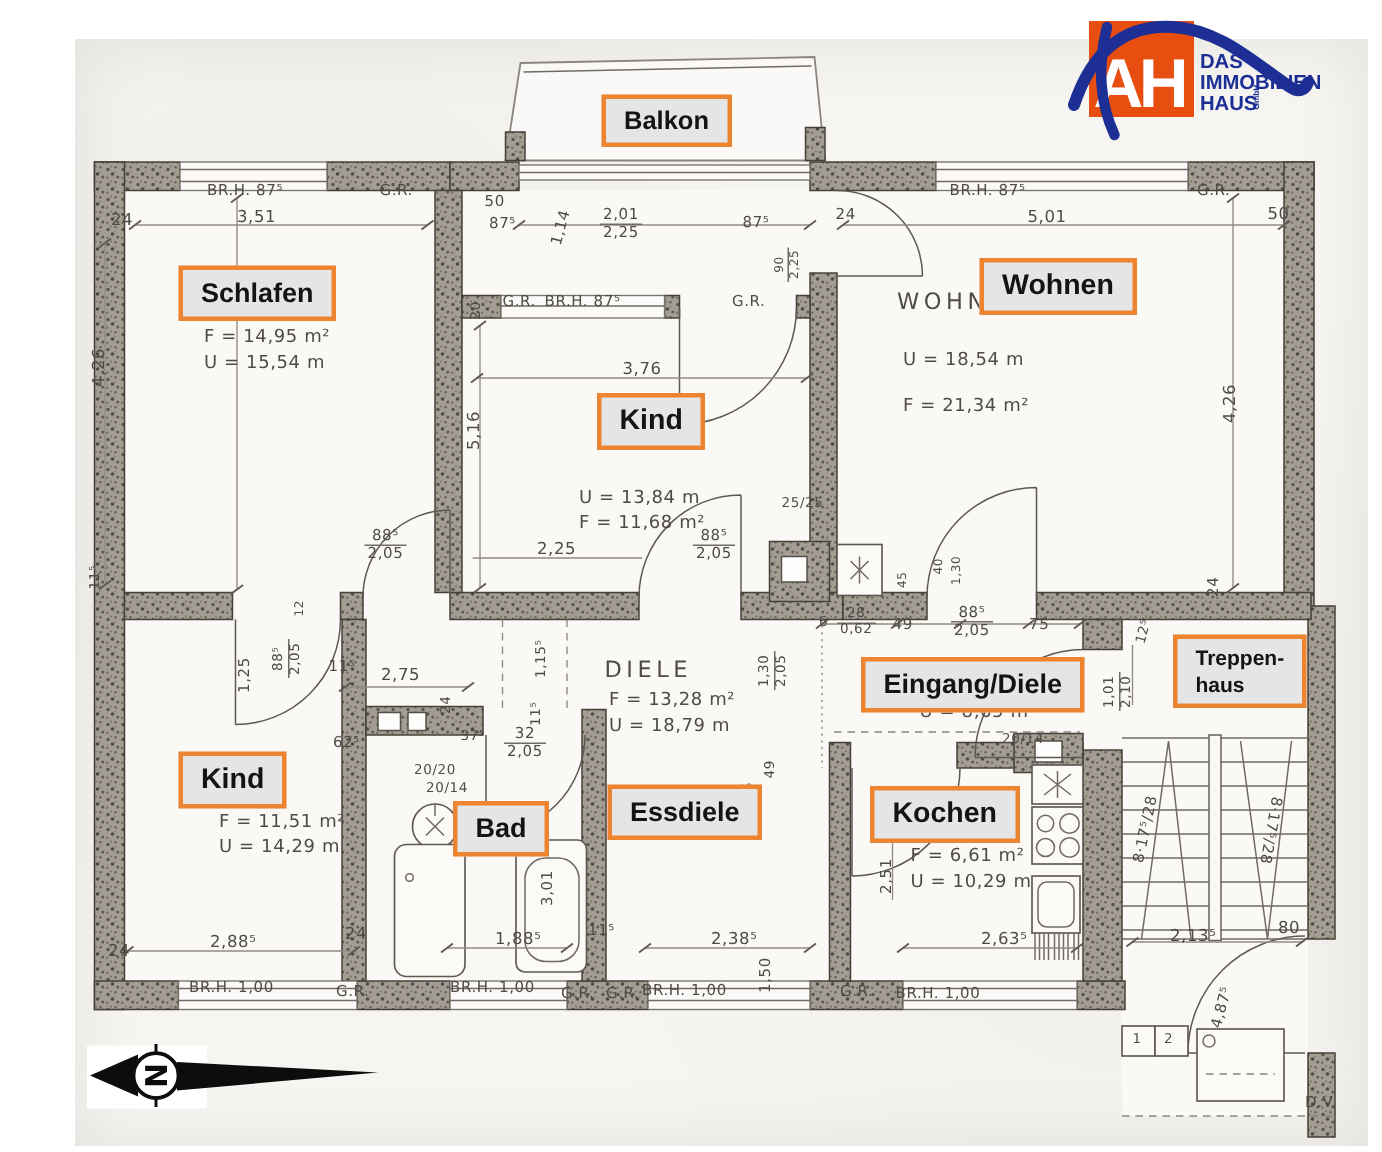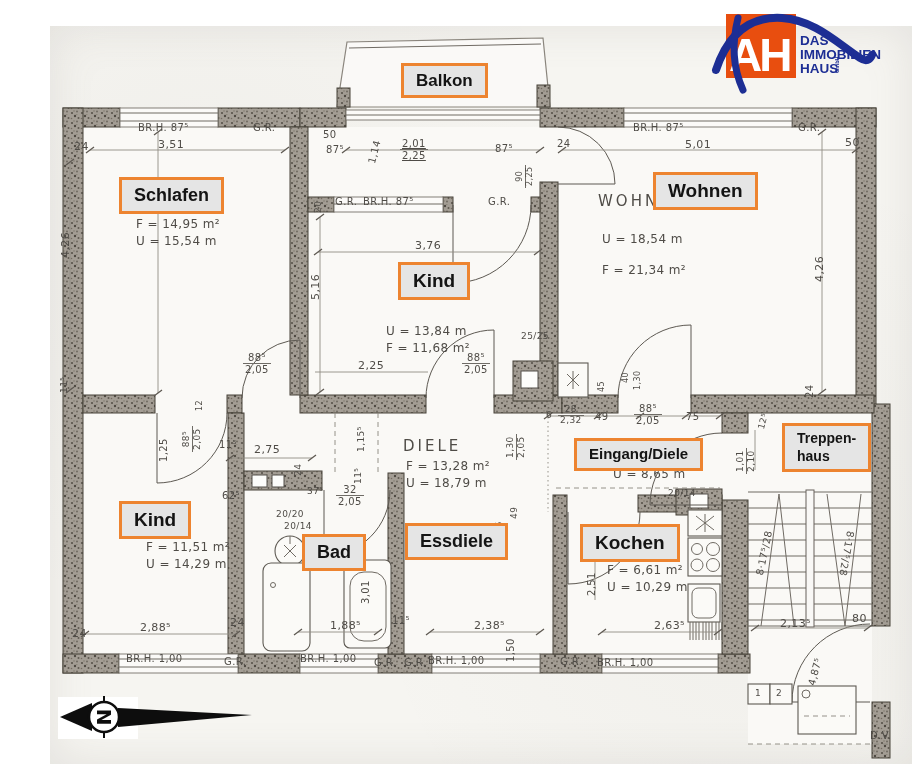--- a/index.html
+++ b/index.html
@@ -220,21 +220,21 @@
 
     </div>
     <div class="ann" style="left: 326px; top: 144px; font-size: 10px;">
       <span class="t1">87⁵</span>
 
     </div>
     <div class="ann" style="left: 366px; top: 162px; font-size: 10px; transform: rotate(-75deg);">
       <span class="t1">1,14</span>
 
     </div>
-    <div class="ann" style="left: 400px; top: 138px; font-size: 10px; text-decoration: underline;">
+    <div class="ann" style="left: 400px; top: 138px; font-size: 10px;">
       <span class="t1">2,01</span>
       <span class="t2">2,25</span>
     </div>
     <div class="ann" style="left: 495px; top: 143px; font-size: 10px;">
       <span class="t1">87⁵</span>
 
     </div>
     <div class="ann" style="left: 557px; top: 138px; font-size: 10px;">
       <span class="t1">24</span>
 
@@ -402,21 +402,21 @@
     <div class="ann" style="left: 506px; top: 460px; font-size: 9px; transform: rotate(-90deg);">
       <span class="t1">1,30</span>
       <span class="t2">2,05</span>
     </div>
     <div class="ann" style="left: 546px; top: 411px; font-size: 9px;">
       <span class="t1">6</span>
 
     </div>
     <div class="ann" style="left: 558px; top: 405px; font-size: 9px;">
       <span class="t1">28</span>
-      <span class="t2">2,32</span>
+      <span class="t2">0,62</span>
     </div>
     <div class="ann" style="left: 595px; top: 411px; font-size: 10px;">
       <span class="t1">49</span>
 
     </div>
     <div class="ann" style="left: 634px; top: 403px; font-size: 10px;">
       <span class="t1">88⁵</span>
       <span class="t2">2,05</span>
     </div>
     <div class="ann" style="left: 686px; top: 411px; font-size: 10px;">
@@ -612,21 +612,21 @@
 
     </div>
     <div class="room-label" style="left: 405px; top: 523px; font-size: 18px;">
       <span class="t1">Essdiele</span>
 
     </div>
     <div class="room-label" style="left: 580px; top: 524px; font-size: 19px;">
       <span class="t1">Kochen</span>
 
     </div>
-    <div class="room-label" style="left: 574px; top: 438px; font-size: 15px;">
+    <div class="room-label" style="left: 574px; top: 438px; font-size: 18px;">
       <span class="t1">Eingang/Diele</span>
 
     </div>
     <div class="room-label" style="left: 782px; top: 423px; font-size: 14px;">
       <span class="t1">Treppen-</span>
       <span class="t2">haus</span>
     </div>
   </div>
 
 <svg class="overlay" style="left:710px;top:8px;" width="205" height="88" viewBox="0 0 205 88">

